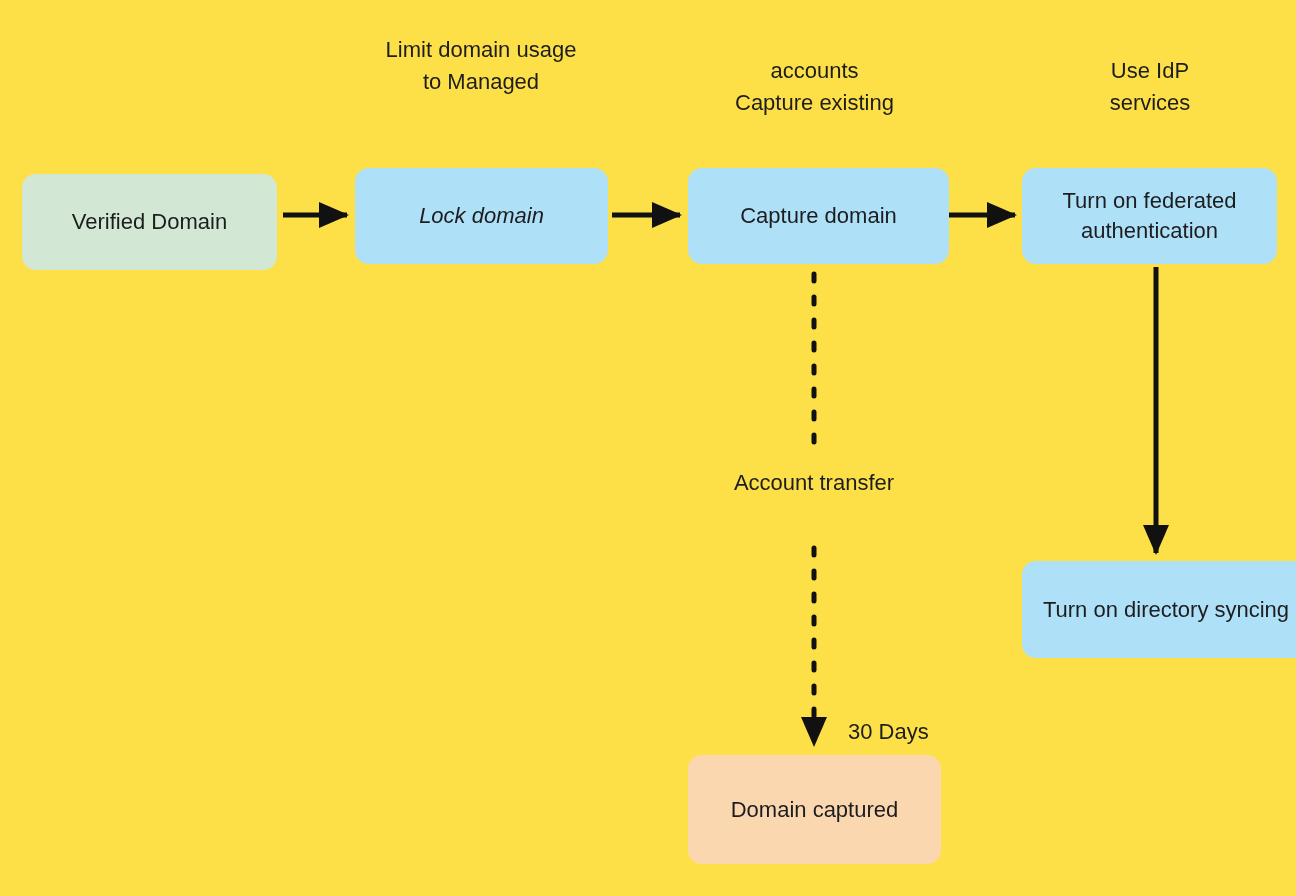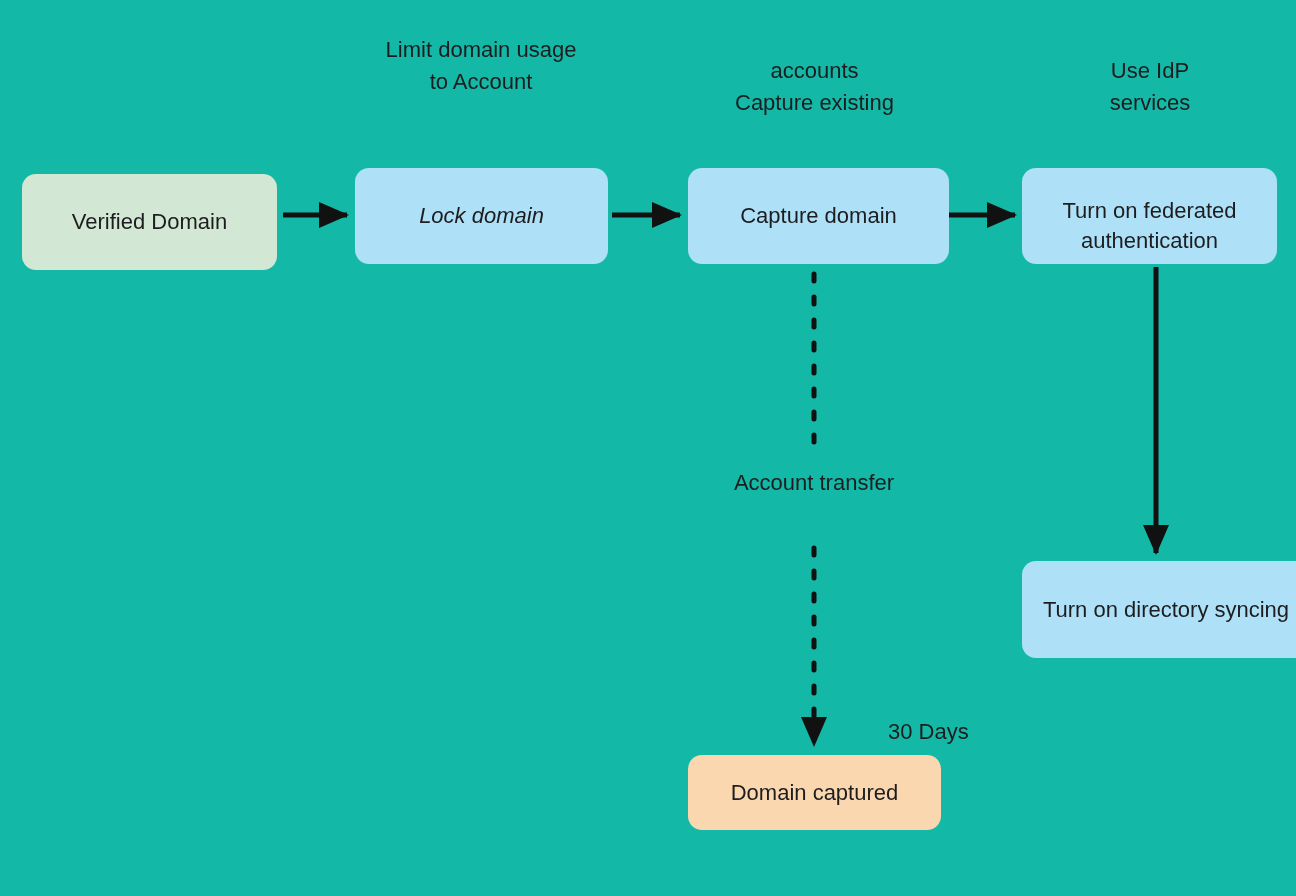--- a/index.html
+++ b/index.html
@@ -5,21 +5,21 @@
   html, body {
     margin: 0;
     padding: 0;
     background: #ffffff;
     font-family: "Liberation Sans", sans-serif;
   }
   .canvas {
     position: relative;
     width: 1296px;
     height: 896px;
-    background: #14b8a6;
+    background: #fde047;
     overflow: hidden;
     color: #1d1d1f;
   }
   .arrow-layer {
     position: absolute;
     left: 0;
     top: 0;
     width: 1296px;
     height: 896px;
     pointer-events: none;
@@ -49,21 +49,20 @@
     line-height: 32px;
     color: #1d1d1f;
   }
   .step-label .line, .edge-label .line { display: block; }
   .duration-label {
     position: absolute;
     font-size: 22px;
     line-height: 30px;
     color: #1d1d1f;
     white-space: nowrap;
-    margin-left: 40px;
   }
 </style>
 </head>
 <body>
 
 <div class="canvas">
 
   <svg class="arrow-layer" viewBox="0 0 1296 896" xmlns="http://www.w3.org/2000/svg">
     <defs>
       <marker id="ah" markerUnits="userSpaceOnUse" markerWidth="32" markerHeight="28" refX="28" refY="13" orient="auto">
@@ -83,49 +82,49 @@
       <line x1="1156" y1="267" x2="1156" y2="553" stroke="#111111" stroke-width="5" marker-end="url(#ah)"></line>
     </g>
     <g>
       <line x1="814" y1="274" x2="814" y2="452" stroke="#111111" stroke-width="5" stroke-dasharray="7 16" stroke-linecap="round"></line>
       <line x1="814" y1="548" x2="814" y2="745" stroke="#111111" stroke-width="5" stroke-dasharray="7 16" stroke-linecap="round" marker-end="url(#ah)"></line>
     </g>
   </svg>
 
   <div class="step-label" style="left:327px; top:34px; width:308px;">
     <span class="line">Limit domain usage</span>
-    <span class="line">to Account</span>
+    <span class="line">to Managed</span>
   </div>
   <div class="step-label" style="left:663px; top:55px; width:303px;">
     <span class="line">accounts</span>
     <span class="line">Capture existing</span>
   </div>
   <div class="step-label" style="left:1000px; top:55px; width:300px;">
     <span class="line">Use IdP</span>
     <span class="line">services</span>
   </div>
 
   <div class="node node-green" style="left:22px; top:168px; width:255px; height:96px;">
     <span class="node-label">Verified Domain</span>
   </div>
   <div class="node node-blue" style="left:355px; top:168px; width:253px; height:96px;font-style:italic;">
     <span class="node-label">Lock domain</span>
   </div>
   <div class="node node-blue" style="left:688px; top:168px; width:261px; height:96px;">
     <span class="node-label">Capture domain</span>
   </div>
-  <div class="node node-blue" style="left:1022px; top:168px; width:255px; height:96px;align-items:flex-end;">
+  <div class="node node-blue" style="left:1022px; top:168px; width:255px; height:96px;">
     <span class="node-label">Turn on federated authentication</span>
   </div>
 
   <div class="edge-label" style="left:664px; top:467px; width:300px;text-align:center;">
     <span class="line">Account transfer</span>
   </div>
   <div class="duration-label" style="left:848px; top:717px;">30 Days</div>
 
   <div class="node node-blue" style="left:1022px; top:561px; width:288px; height:97px;">
     <span class="node-label">Turn on directory syncing</span>
   </div>
-  <div class="node node-orange" style="left:688px; top:755px; width:253px; height:75px;">
+  <div class="node node-orange" style="left:688px; top:755px; width:253px; height:109px;">
     <span class="node-label">Domain captured</span>
   </div>
 
 </div>
 
 </body></html>

